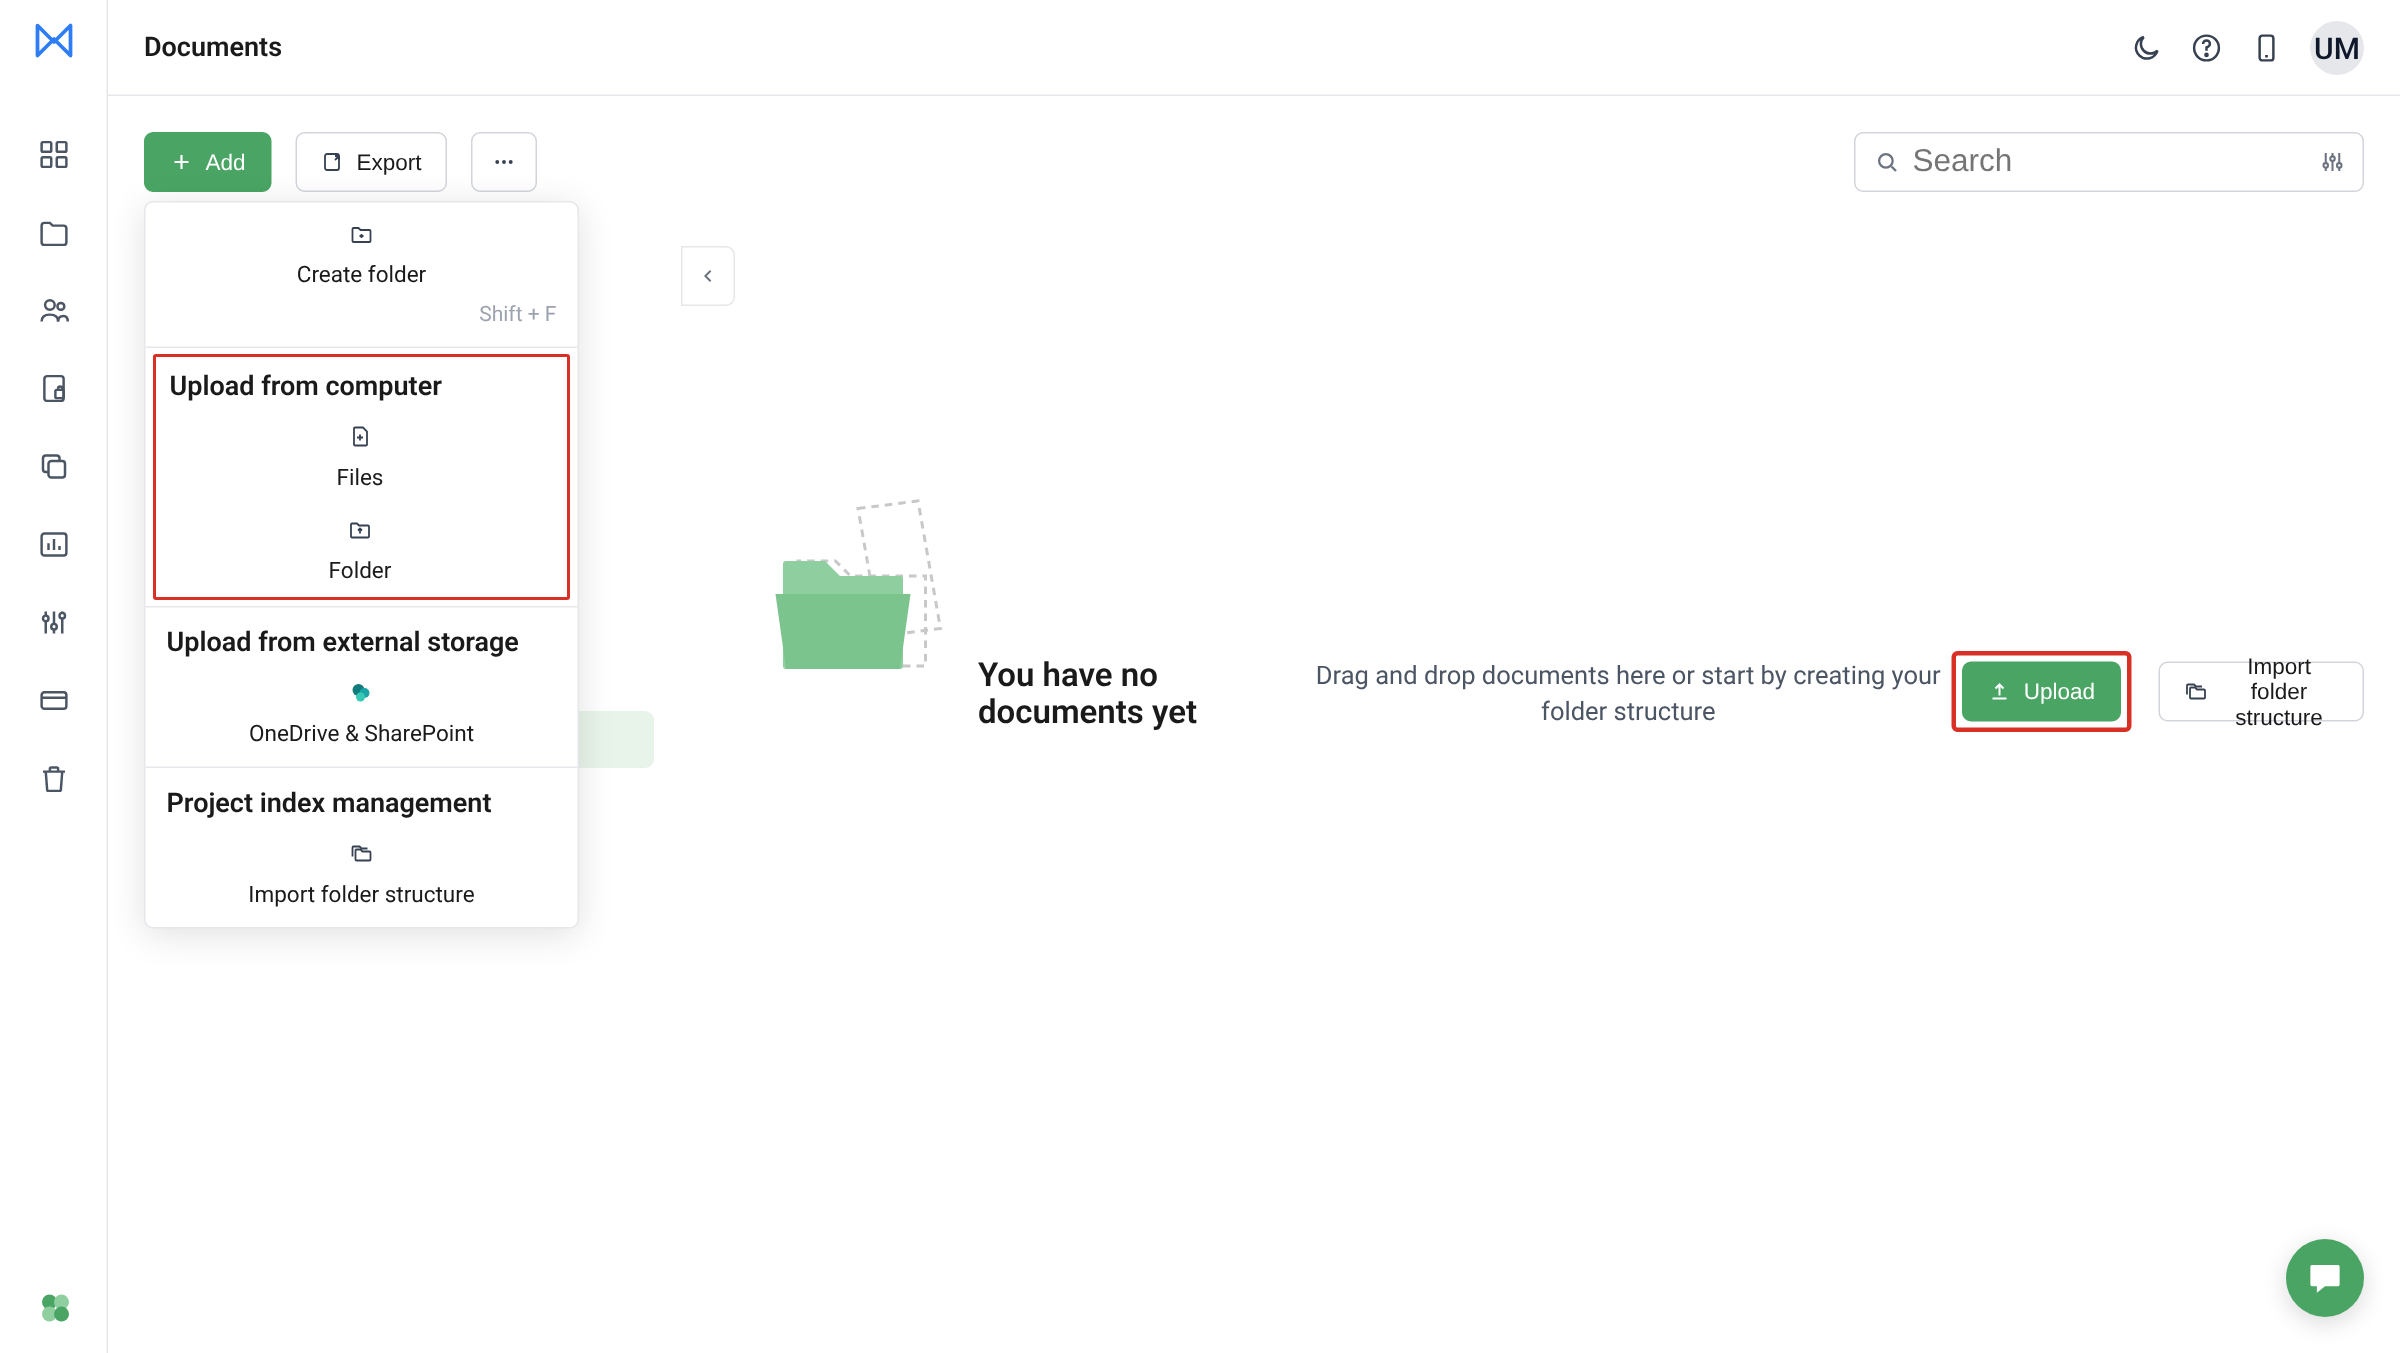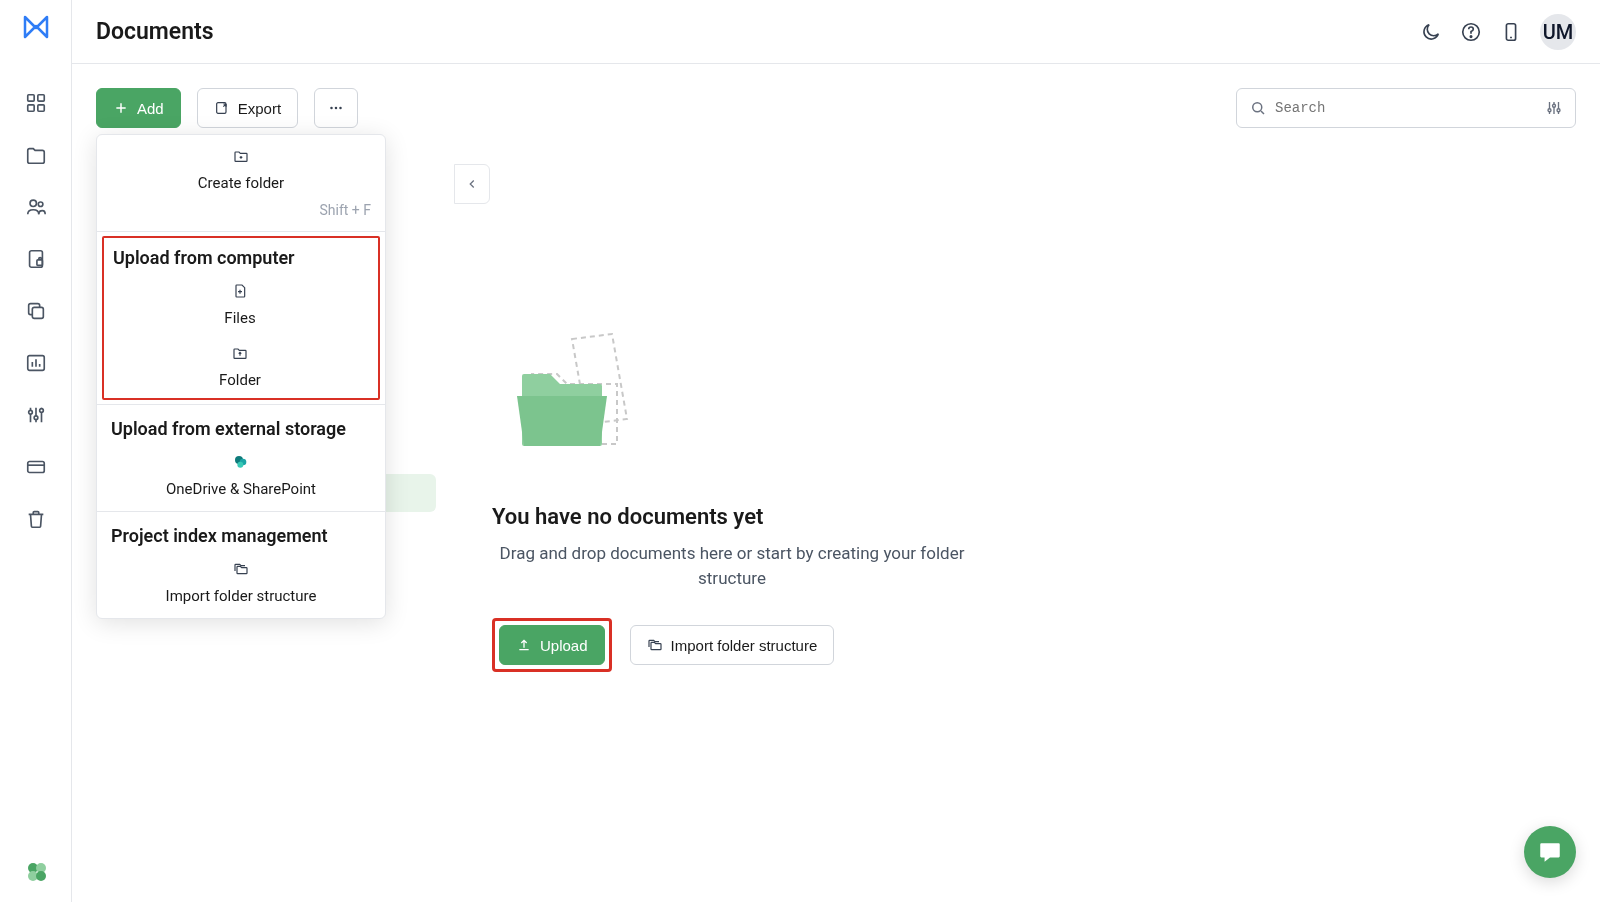--- a/index.html
+++ b/index.html
@@ -5,50 +5,50 @@
 * { box-sizing: border-box; margin: 0; padding: 0; }
 body { font-family: -apple-system, BlinkMacSystemFont, "Segoe UI", Roboto, Helvetica, Arial, sans-serif; font-size: 14px; color: #1a1a1a; background: #fff; width: 1600px; height: 902px; overflow: hidden; position: relative; }
 .app { display: flex; height: 100%; }
 .side-rail { width: 72px; border-right: 1px solid #e5e7eb; display: flex; flex-direction: column; align-items: center; padding-top: 12px; gap: 30px; position: relative; }
 .side-rail .logo { width: 30px; height: 30px; margin-bottom: 20px; }
 .side-rail .nav-icon { width: 22px; height: 22px; color: #4b5563; cursor: pointer; }
 .side-rail .bottom-icon { position: absolute; bottom: 20px; }
 
 .main { flex: 1; display: flex; flex-direction: column; }
 .topbar { height: 64px; border-bottom: 1px solid #e5e7eb; display: flex; align-items: center; padding: 0 24px; justify-content: space-between; }
-.page-title { font-size: 23px; font-weight: 600; }
+.page-title { font-size: 18px; font-weight: 600; }
 .topbar-right { display: flex; align-items: center; gap: 18px; }
 .topbar-right .hicon { width: 22px; height: 22px; color: #374151; cursor: pointer; }
 .avatar { width: 36px; height: 36px; border-radius: 50%; background: #e5e7eb; color: #0f172a; display: flex; align-items: center; justify-content: center; font-size: 20px; font-weight: 500; cursor: pointer; }
 
 .content { flex: 1; position: relative; padding: 24px; }
 .toolbar { display: flex; align-items: center; gap: 16px; }
 .btn { display: inline-flex; align-items: center; gap: 8px; height: 40px; padding: 16px 16px; border-radius: 6px; border: 1px solid #d1d5db; background: #fff; font-size: 15px; cursor: pointer; color: #1a1a1a; }
 .btn.green { background: #4aa564; border-color: #4aa564; color: #fff; }
 .btn.iconbtn { padding: 0 12px; }
 .toolbar-left { display: flex; gap: 16px; }
 .search-wrap { margin-left: auto; display: flex; align-items: center; border: 1px solid #d1d5db; border-radius: 6px; height: 40px; padding: 0 12px; width: 340px; color: #6b7280; }
-.search-wrap input { border: none; outline: none; flex: 1; font-size: 14px; background: transparent; font-family: Liberation Mono, monospace; }
+.search-wrap input { border: none; outline: none; flex: 1; font-size: 21px; background: transparent; }
 
 .collapse-btn { margin-top: 20px; width: 36px; height: 40px; border: 1px solid #e5e7eb; border-radius: 0 6px 6px 0; background: #fff; display: flex; align-items: center; justify-content: center; cursor: pointer; position: absolute; left: 382px; top: 80px; }
 
 .tree { position: absolute; left: 24px; top: 80px; width: 340px; }
 .tree-item { display: flex; align-items: center; gap: 10px; padding: 10px 14px; border-radius: 6px; cursor: pointer; font-size: 15px; }
 .tree-item.active { background: #e8f4ea; }
 
 .dropdown { position: absolute; left: 24px; top: 70px; width: 290px; background: #fff; border-radius: 6px; box-shadow: 0 4px 24px rgba(0,0,0,0.12); border: 1px solid #e5e7eb; z-index: 10; padding: 4px 0; }
 .dd-item { display: flex; align-items: center; gap: 10px; padding: 9px 14px; cursor: pointer; font-size: 15px; flex-direction: column; }
 .dd-item .sc { margin-left: auto; color: #9ca3af; font-size: 14px; }
 .dd-sep { height: 1px; background: #e5e7eb; margin: 4px 0; }
 .dd-heading { padding: 9px 14px 6px; font-size: 18px; font-weight: 600; }
 .dd-highlight { border: 2px solid #d93025; border-radius: 2px; margin: 0 5px; }
 .dd-highlight .dd-heading { padding-left: 9px; }
 .dd-highlight .dd-item { padding-left: 12px; }
 
-.empty { position: absolute; left: 420px; right: 24px; top: 140px; display: flex; flex-direction: column; align-items: flex-start; }
+.empty { position: absolute; left: 420px; right: 24px; top: 140px; display: flex; flex-direction: row; align-items: flex-end; }
 .empty-illus { margin-top: 120px; margin-bottom: 24px; }
 .empty-title { font-size: 22px; font-weight: 600; margin-top: 16px; }
 .empty-sub { font-size: 17px; color: #4b5563; margin-top: 12px; text-align: center; max-width: 480px; line-height: 1.45; }
 .empty-actions { display: flex; gap: 18px; margin-top: 28px; align-items: center; }
 .highlight-ring { border: 3px solid #d93025; padding: 4px; border-radius: 4px; display: inline-flex; }
 
 .chat-bubble { position: absolute; right: 24px; bottom: 24px; width: 52px; height: 52px; border-radius: 50%; background: #4aa564; display: flex; align-items: center; justify-content: center; cursor: pointer; box-shadow: 0 4px 16px rgba(0,0,0,0.15); }
 .icon { display: inline-flex; }
 svg { display: block; }
 </style>

